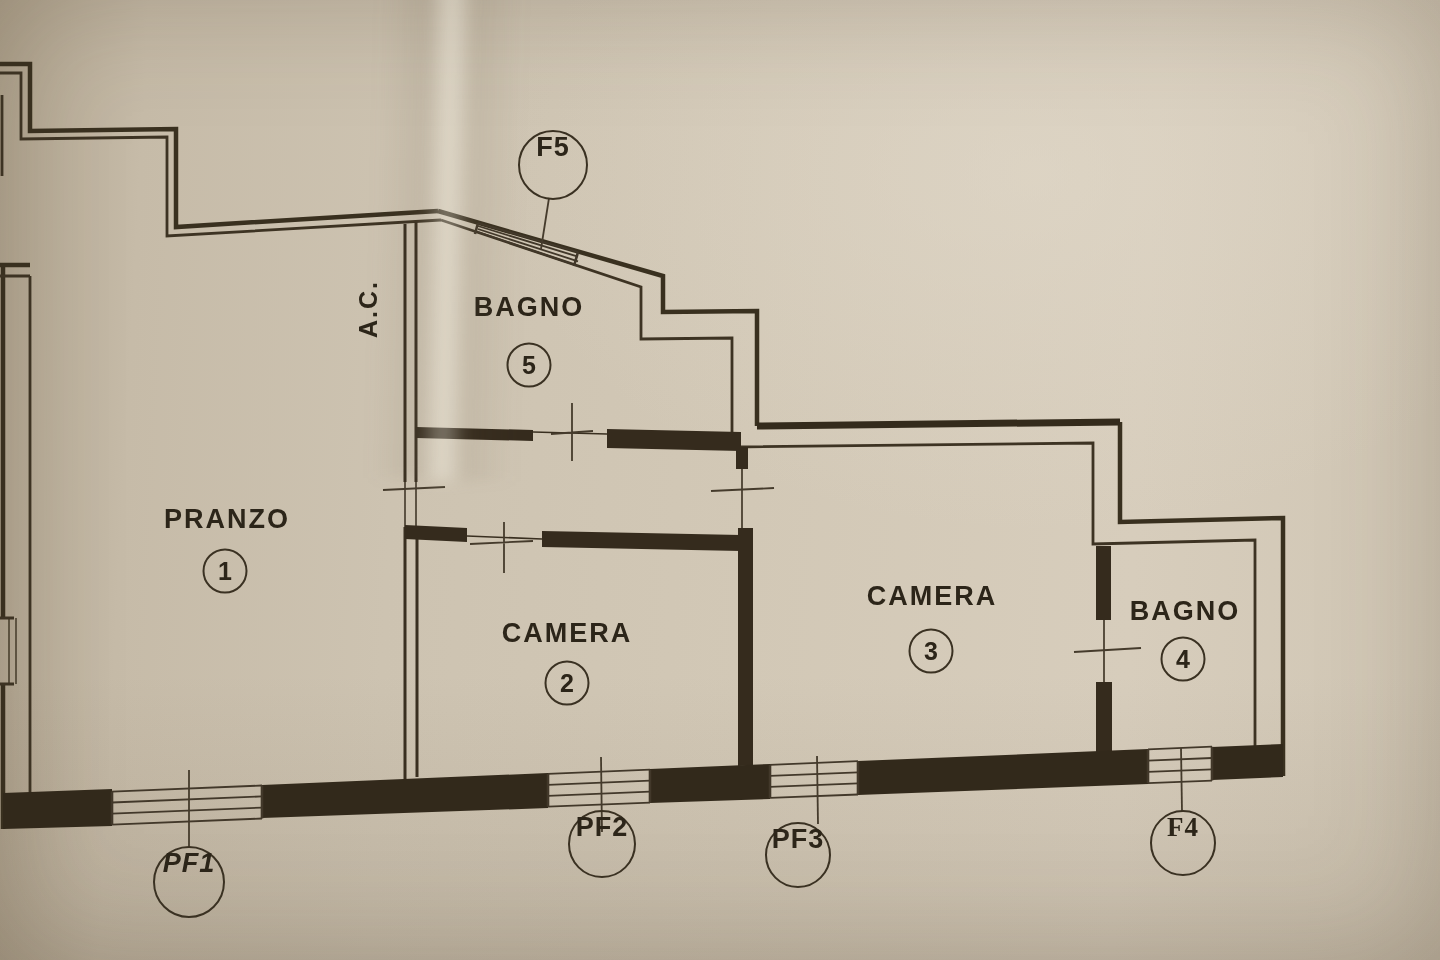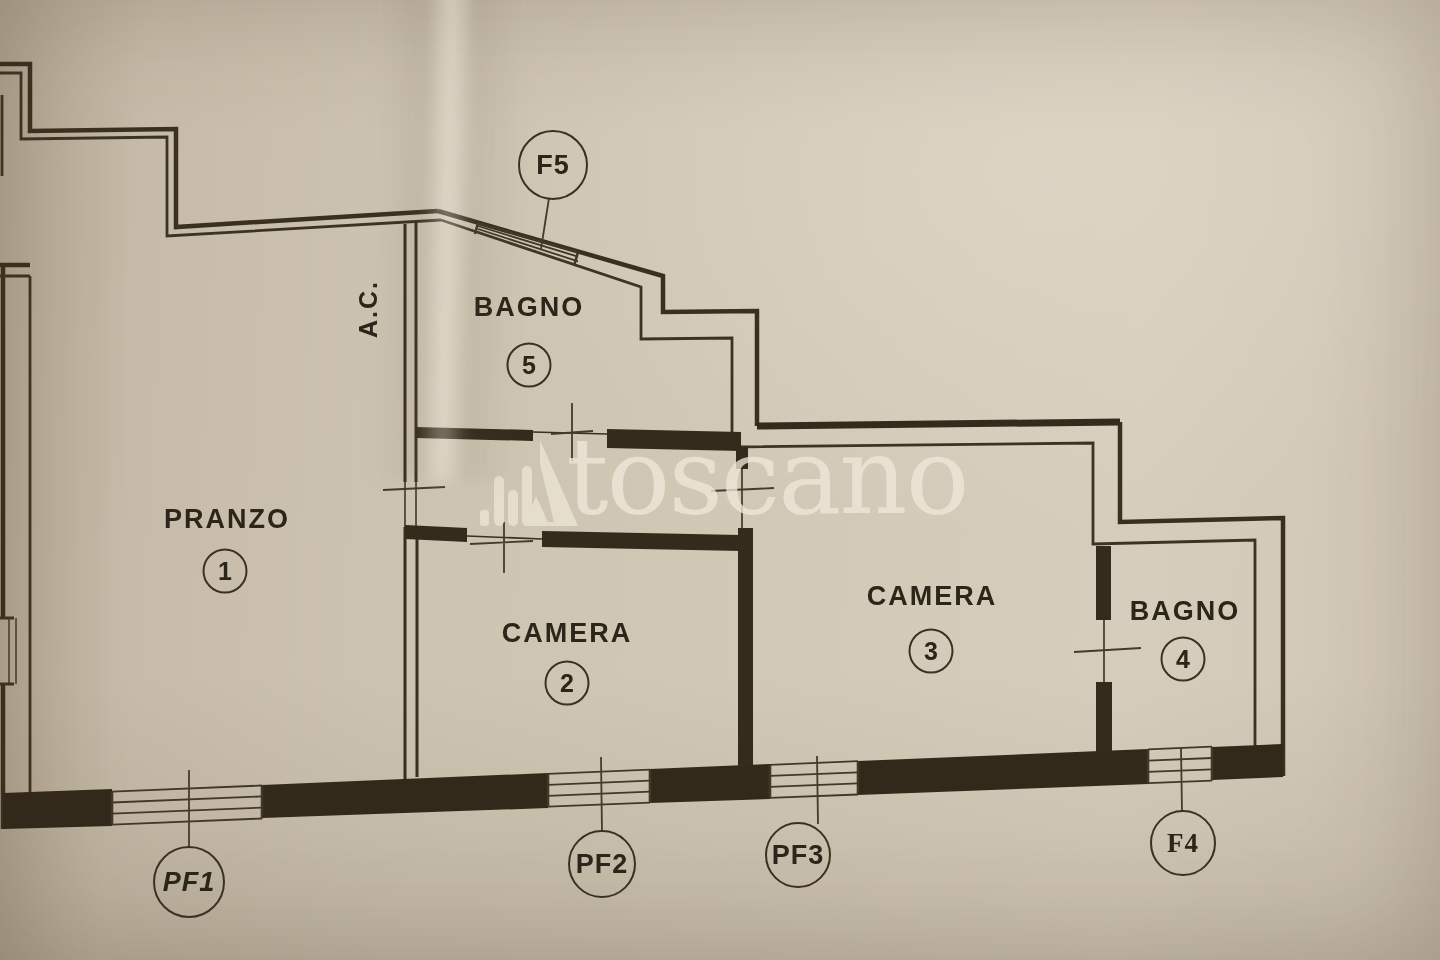--- a/index.html
+++ b/index.html
@@ -25,21 +25,21 @@
   }
   .lbl.small{font-size:25px;}
   .rot{transform:translate(-50%,-50%) rotate(-90deg);}
   .numcircle{
     position:absolute;width:41px;height:41px;border:2.5px solid #3a3122;border-radius:50%;
     display:flex;align-items:center;justify-content:center;transform:translate(-50%,-50%);
     color:#2c2519;font-weight:bold;font-size:25px;background:transparent;
   }
   .tagcircle{
     position:absolute;border:2.6px solid #3a3122;border-radius:50%;
-    display:flex;align-items:center;justify-content:center;transform:translate(-50%,-50%);
+    display:flex;justify-content:center;transform:translate(-50%,-50%);
     color:#2c2519;font-weight:bold;font-size:27px;letter-spacing:1px;
   }
   .watermark{
     position:absolute;left:478px;top:424px;width:520px;height:130px;pointer-events:none;
   }
   .wm-text{
     position:absolute;left:88px;top:0;font-family:"DejaVu Serif",serif;
     font-size:106px;line-height:1;letter-spacing:-2px;color:rgba(238,231,216,.78);
   }
   .wm-logo{position:absolute;left:0;top:12px;opacity:.78;}
@@ -127,30 +127,20 @@
 
     <g fill="none" stroke="#453b2c" stroke-width="1.8">
       <path d="M 383 490 L 445 487"></path>
       <path d="M 572 403 L 572 461 M 551 434 L 593 431"></path>
       <path d="M 711 491 L 774 488"></path>
       <path d="M 470 544 L 533 541 M 504 522 L 504 573"></path>
       <path d="M 1074 652 L 1141 648"></path>
     </g>
   </svg>
 
-  <div class="watermark">
-    <svg class="wm-logo" width="100" height="100" viewBox="0 0 100 100" fill="#ede5d4">
-      <rect x="2" y="74" width="9" height="16" rx="3"></rect>
-      <rect x="16" y="40" width="10" height="50" rx="5"></rect>
-      <rect x="30" y="54" width="10" height="36" rx="5"></rect>
-      <rect x="44" y="30" width="10" height="60" rx="5"></rect>
-      <polygon points="62,4 100,90 46,90 58,60 70,86 76,86 62,28"></polygon>
-    </svg>
-    <span class="wm-text">toscano</span>
-  </div>
 
   <div class="lbl" style="left:227px;top:519px;">PRANZO</div>
   <div class="numcircle" style="left:225px;top:571px;">
       <span>1</span>
     </div>
 
   <div class="lbl" style="left:529px;top:307px;">BAGNO</div>
   <div class="numcircle" style="left:529px;top:365px;">
       <span>5</span>
     </div>
@@ -171,21 +161,21 @@
     </div>
 
   <div class="lbl small rot" style="left:368px;top:309px;">A.C.</div>
 
   <div class="tagcircle" style="left:553px;top:165px;width:66px;height:66px;">
     <span>F5</span>
   </div>
   <div class="tagcircle" style="left:189px;top:882px;width:68px;height:68px;font-style:italic;">
     <span>PF1</span>
   </div>
-  <div class="tagcircle" style="left:602px;top:864px;width:64px;height:64px;">
+  <div class="tagcircle" style="left:602px;top:844px;width:64px;height:64px;">
     <span>PF2</span>
   </div>
   <div class="tagcircle" style="left:798px;top:855px;width:62px;height:62px;">
     <span>PF3</span>
   </div>
   <div class="tagcircle" style="left:1183px;top:843px;width:62px;height:62px;font-family:Liberation Serif, serif;">
     <span>F4</span>
   </div>
 
   <div class="fold"></div>

